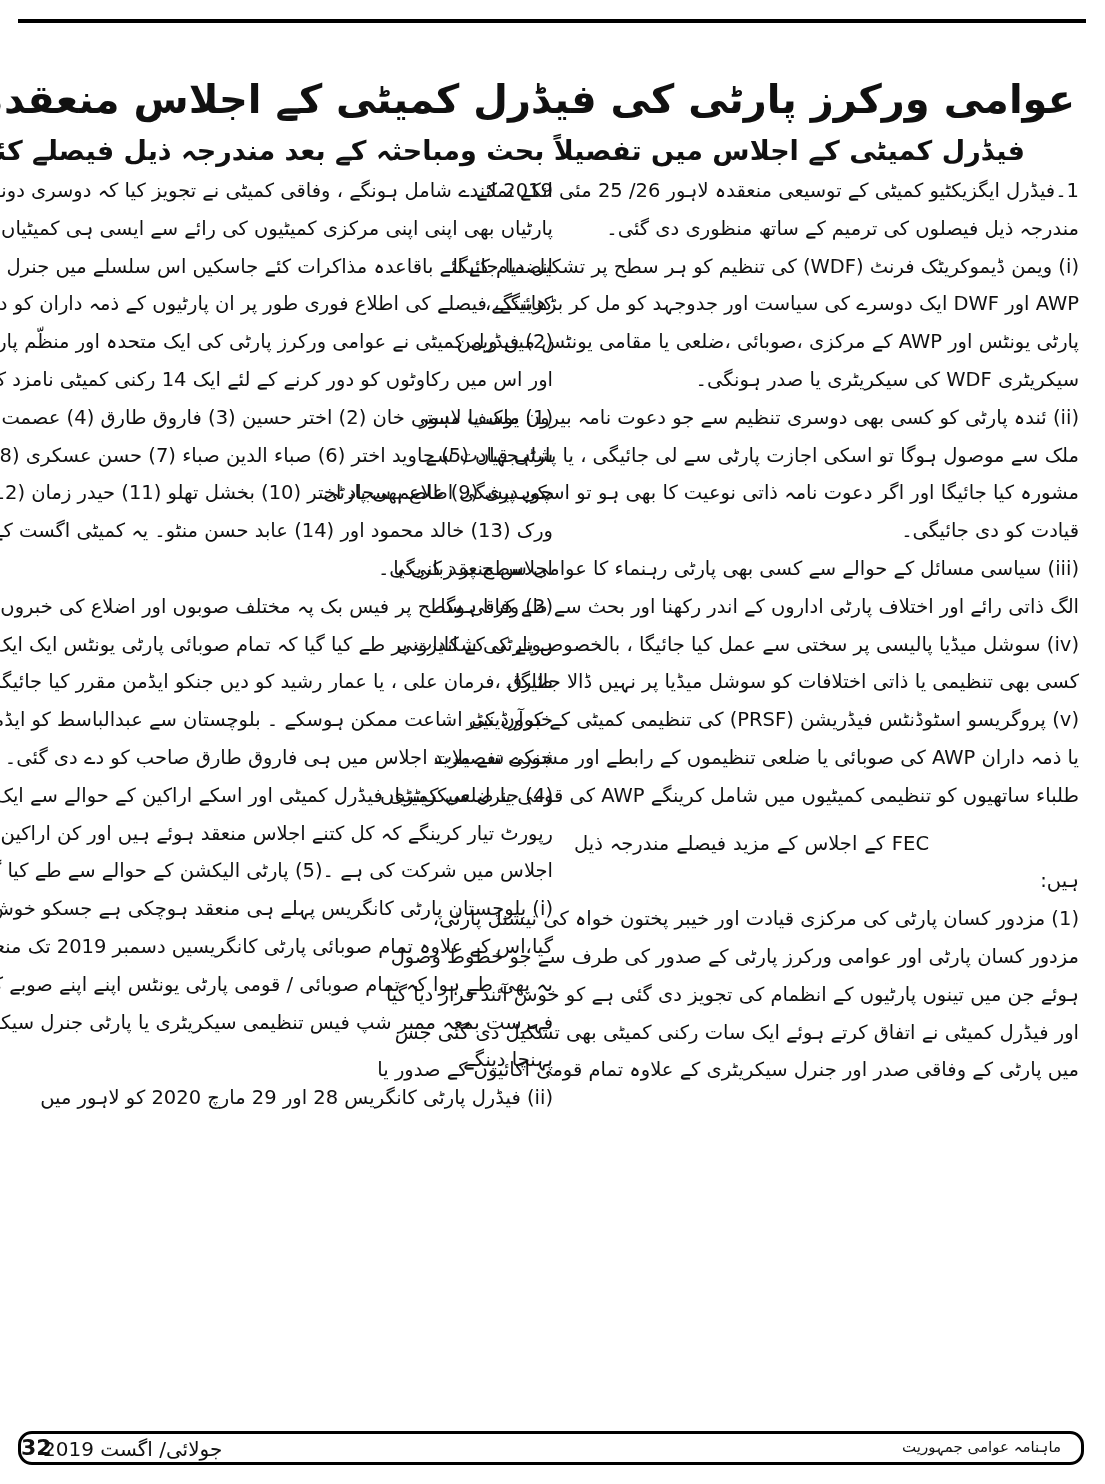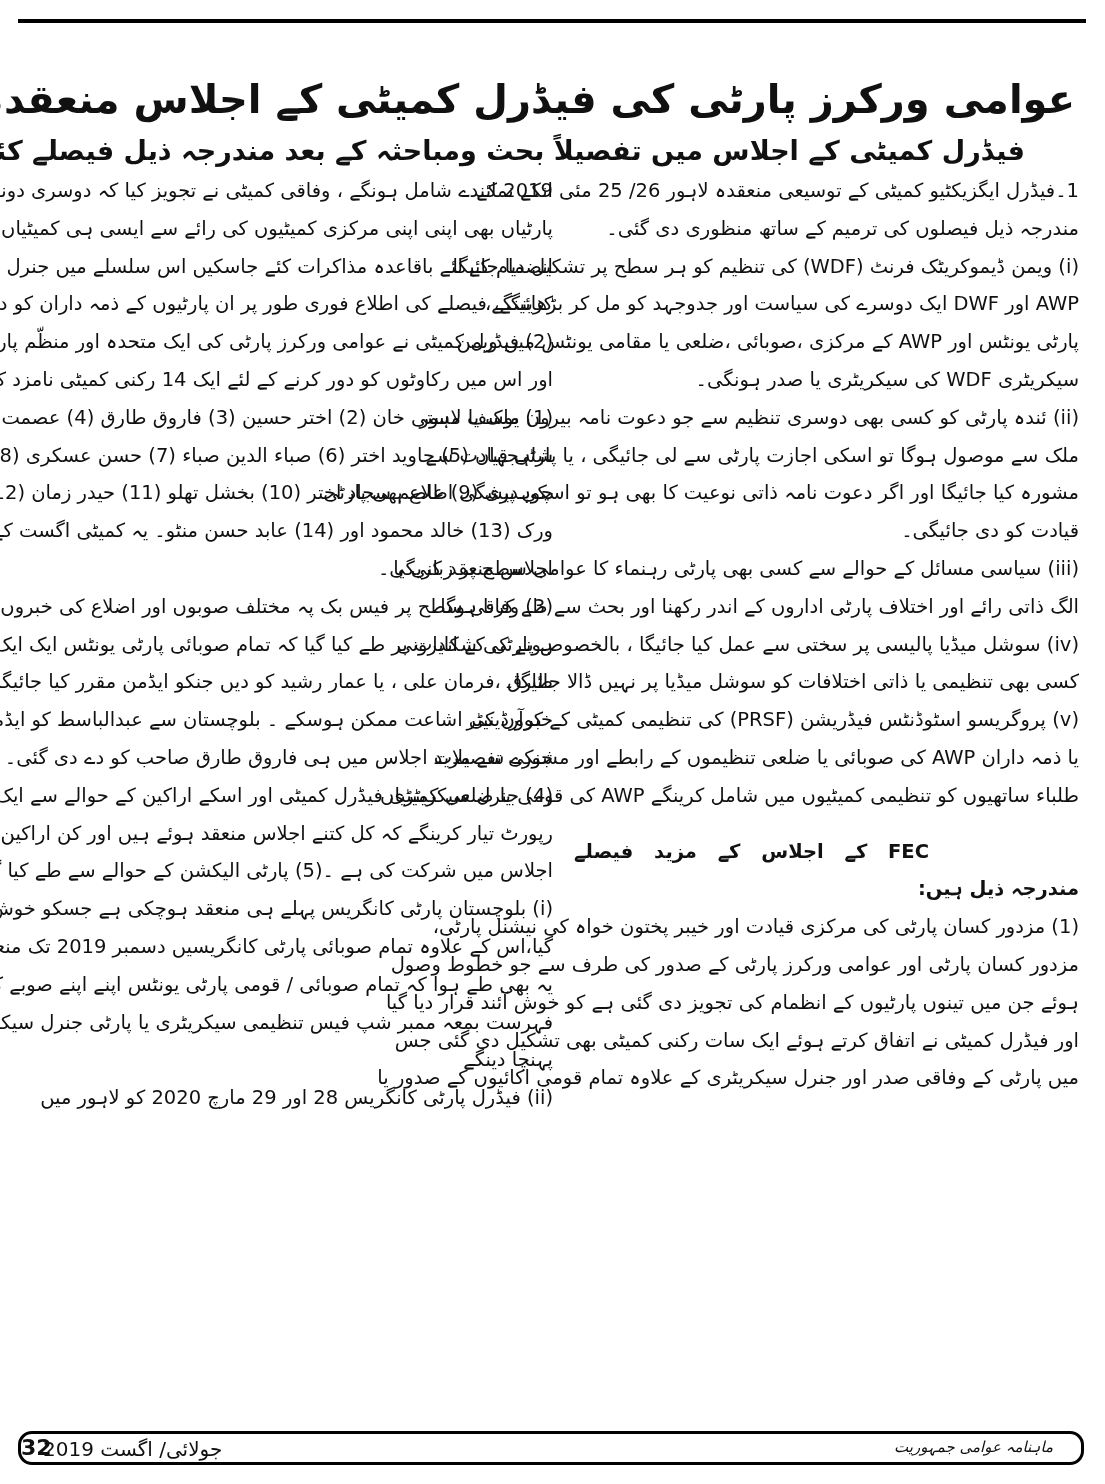--- a/index.html
+++ b/index.html
@@ -18,28 +18,28 @@
     direction: rtl; text-align: center; font-weight: bold;
     font-size: 27px; line-height: 42px; white-space: nowrap;
   }
   .col {
     position: absolute; top: 172px; direction: rtl; text-align: justify;
     font-size: 19.5px; line-height: 37.8px;
   }
   .col-right { left: 574px; width: 505px; }
   .col-left { left: 18px; width: 535px; }
   .col p { margin: 0; }
-  .col p.heading { font-weight: bold; text-indent: 150px; margin-top: 18px; }
+  .col p.heading { font-weight: normal; text-indent: 150px; margin-top: 10px; }
   .col .line { display: block; white-space: nowrap; text-align-last: justify; }
   .col .line.last { text-align-last: right; }
   .footer-box {
     position: absolute; left: 18px; top: 1431px; width: 1066px; height: 34px;
     border: 3px solid #000; border-radius: 14px; box-sizing: border-box;
   }
-  .footer-right { position: absolute; right: 28px; top: 4px; direction: rtl; font-size: 15px; font-style: italic; }
+  .footer-right { position: absolute; right: 20px; top: 4px; direction: rtl; font-size: 15px; }
   .footer-center { position: absolute; left: 0; right: 0; top: 0; font-weight: bold; font-size: 22px; line-height: 28px; }
   .footer-left { position: absolute; left: 22px; top: 3px; direction: rtl; font-size: 20px; }
 </style>
 </head>
 <body>
 
 <div class="top-rule"></div>
 
 <h1 class="title">عوامی ورکرز پارٹی  کی فیڈرل کمیٹی کے اجلاس منعقدہ  لاہور  3/4  اگست  2019 کے فیصلے۔</h1>
 <h2 class="subtitle">فیڈرل کمیٹی کے اجلاس میں تفصیلاً بحث ومباحثہ کے بعد مندرجہ ذیل فیصلے کئے گئے۔</h2>

